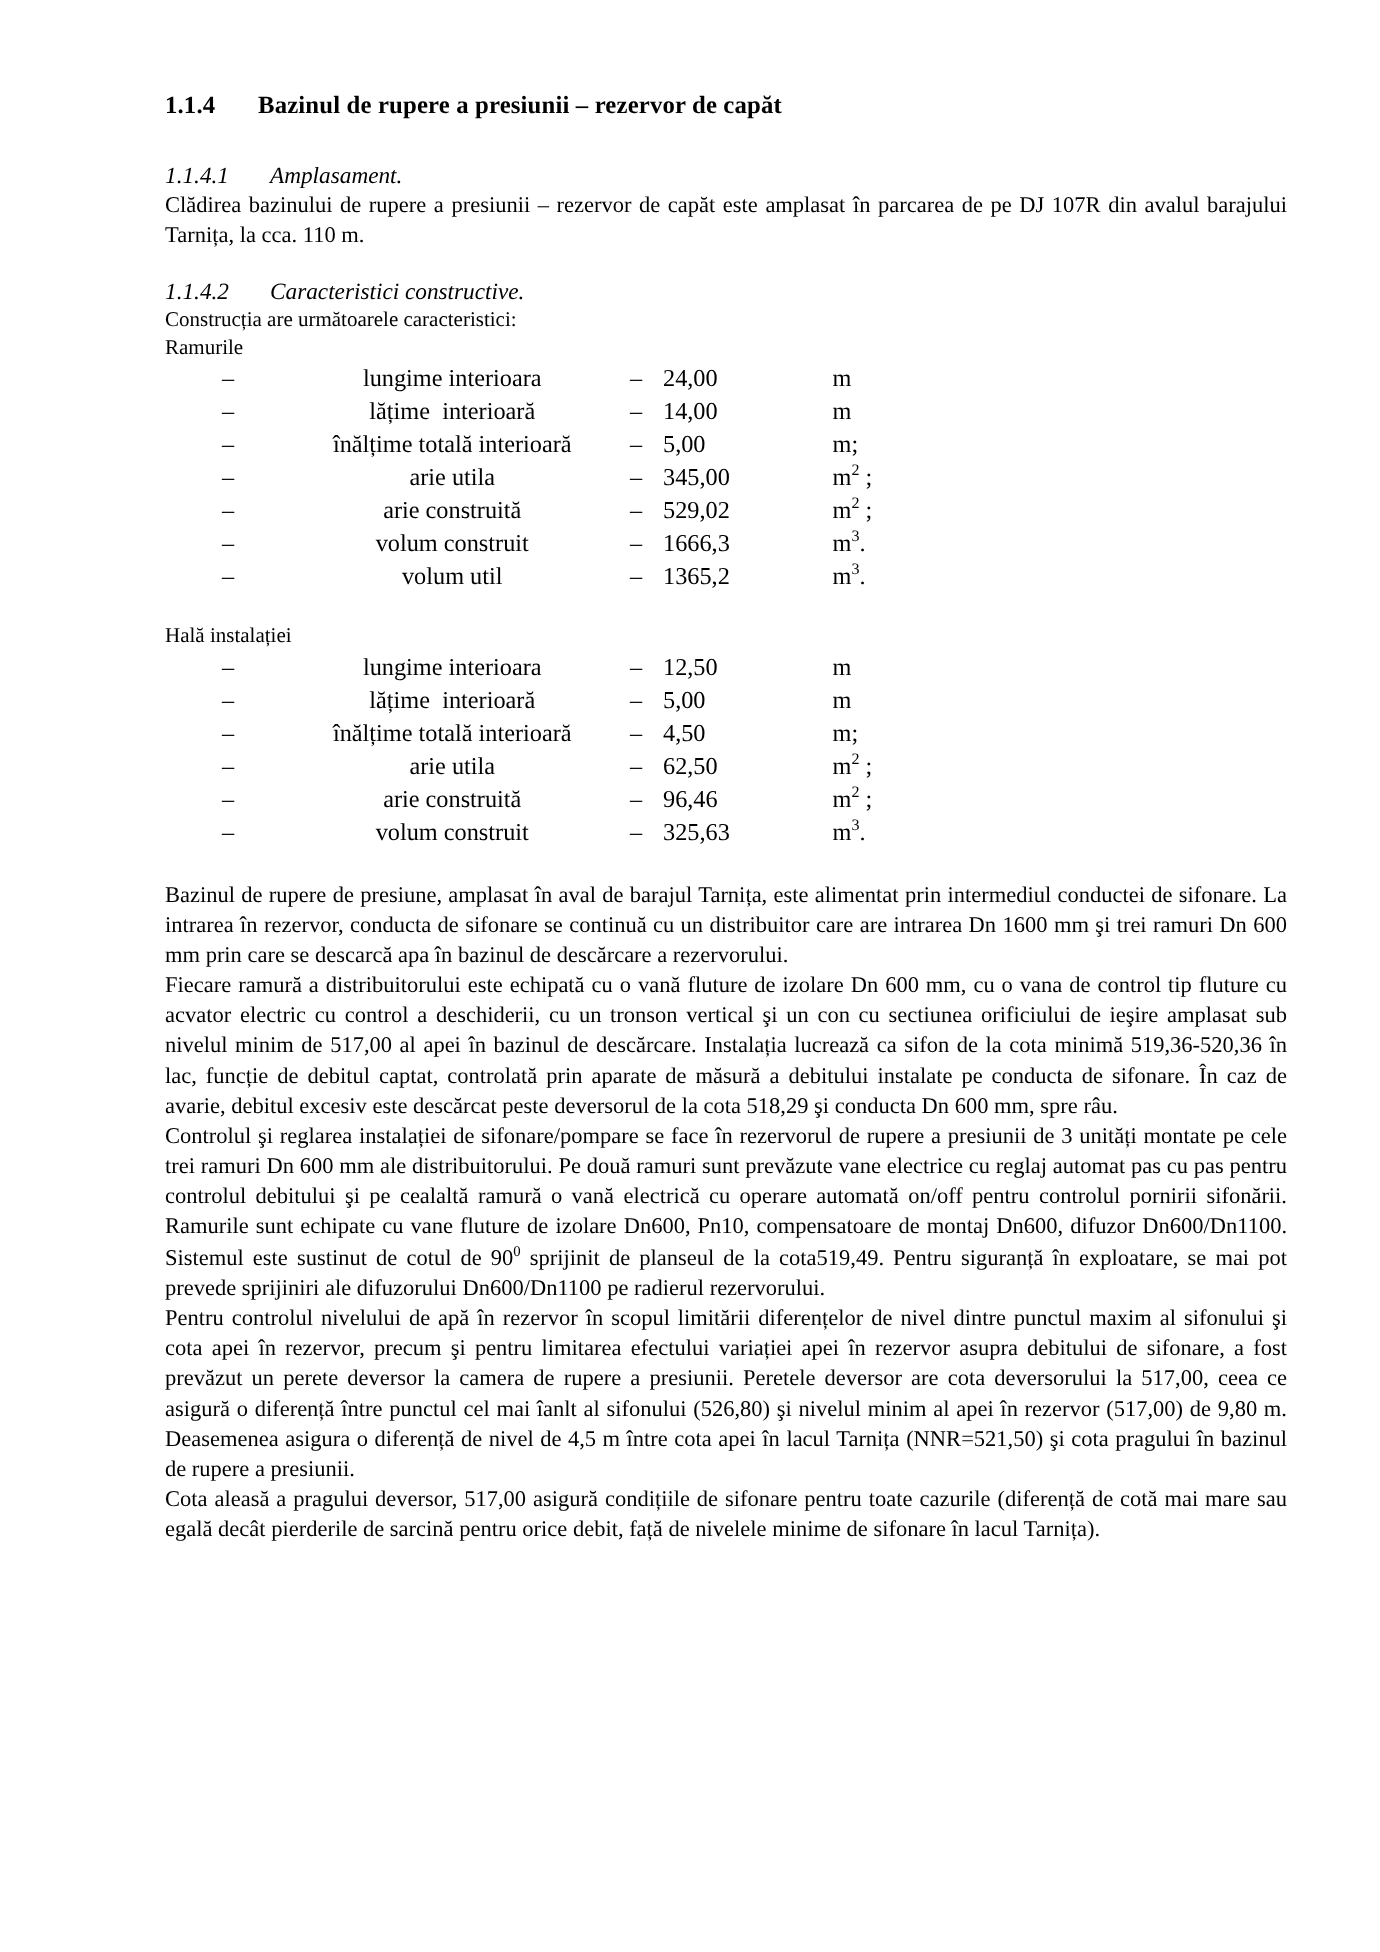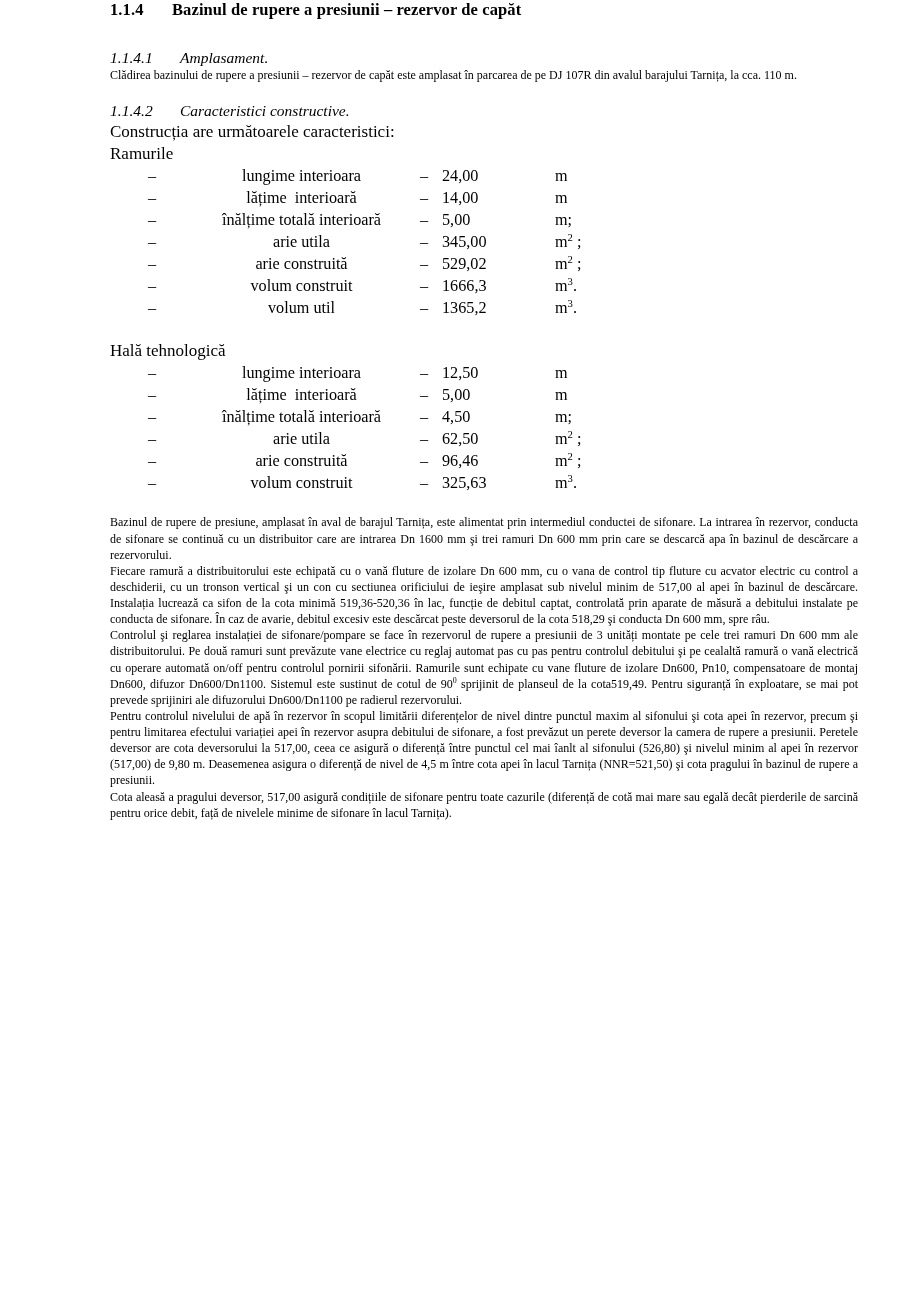--- a/index.html
+++ b/index.html
@@ -25,20 +25,21 @@
     top: 0;
     width: 748px;
   }
 
   
   .h-section {
     display: flex;
     font-size: 16.5px;
     font-weight: bold;
     margin: 0;
+    padding-top: 60px;
     line-height: 1.25;
     letter-spacing: 0.1px;
   }
   .h-section .h-num {
     width: 62px;
     flex: 0 0 62px;
   }
   .h-section .h-text { flex: 1 1 auto; }
 
   .h-sub {
@@ -53,29 +54,29 @@
     width: 70px;
     flex: 0 0 70px;
   }
   .h-sub .h-text { flex: 1 1 auto; }
 
   .sp-after-h1 { height: 27px; }
   .sp-before-carac { height: 18px; }
 
   
   p.para {
-    font-size: 12px;
+    font-size: 15px;
     line-height: 1.345;
     margin: 0;
     text-align: justify;
     text-justify: inter-word;
   }
 
   .plain-line {
-    font-size: 17px;
+    font-size: 14px;
     line-height: 1.345;
     margin: 0;
     text-align: left;
   }
 
   
   .spec-list {
     margin: 0;
     padding: 0;
     list-style: none;
@@ -200,21 +201,21 @@
           <span class="dash-l">–</span>
           <span class="label">volum util</span>
           <span class="dash-r">–</span>
           <span class="value">1365,2</span>
           <span class="unit">m<sup>3</sup><span>.</span></span>
         </li>
       </ul>
 
     <div class="gap-lists"></div>
 
-    <p class="plain-line">Hală tehnologică</p>
+    <p class="plain-line">Hală instalației</p>
 
     <ul class="spec-list" id="list-hala">
         <li class="spec-row">
           <span class="dash-l">–</span>
           <span class="label">lungime interioara</span>
           <span class="dash-r">–</span>
           <span class="value">12,50</span>
           <span class="unit">m</span>
         </li>
         <li class="spec-row">

